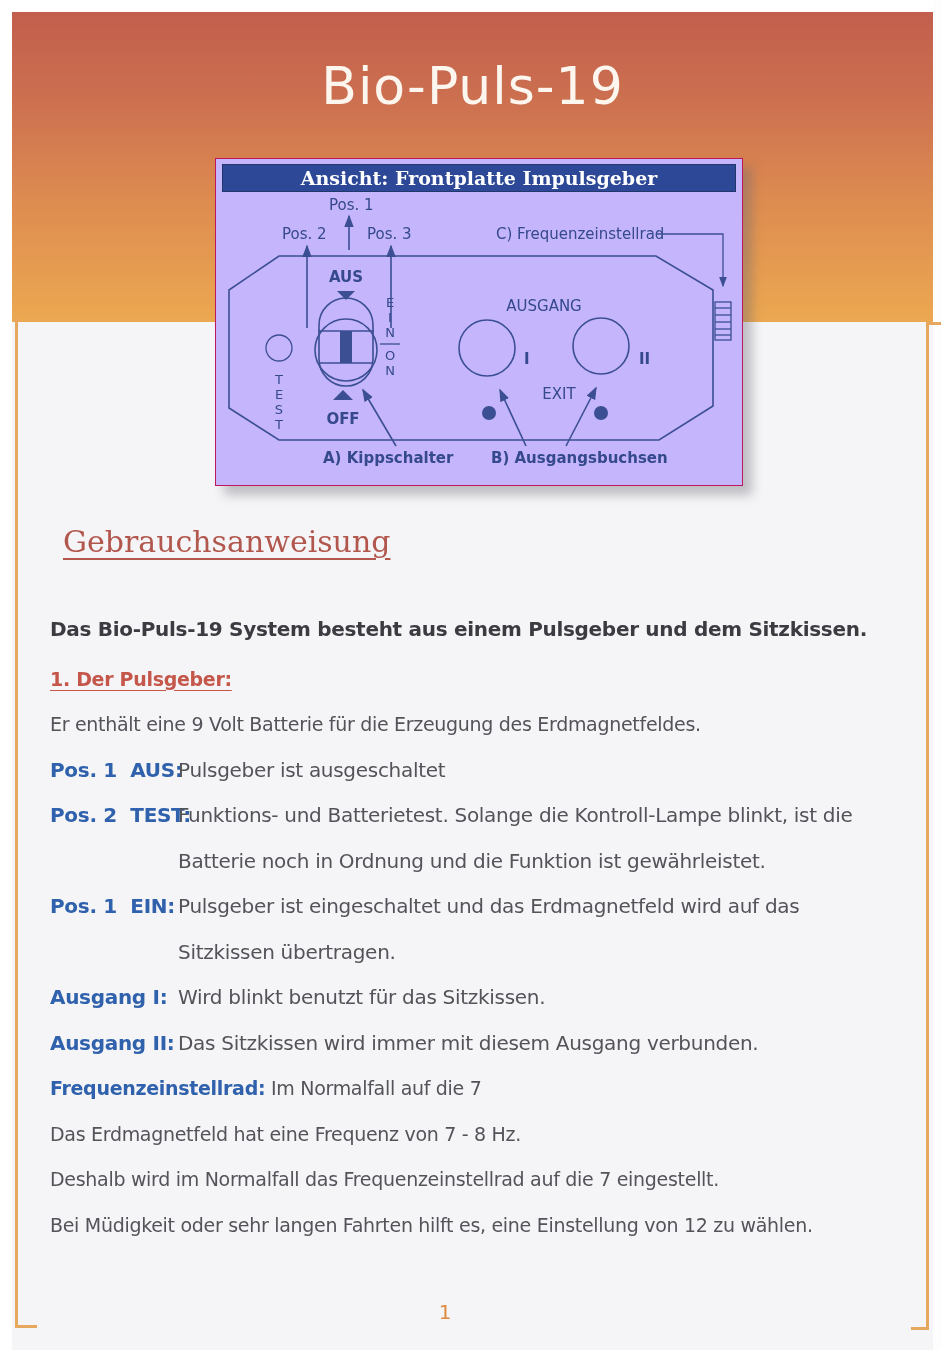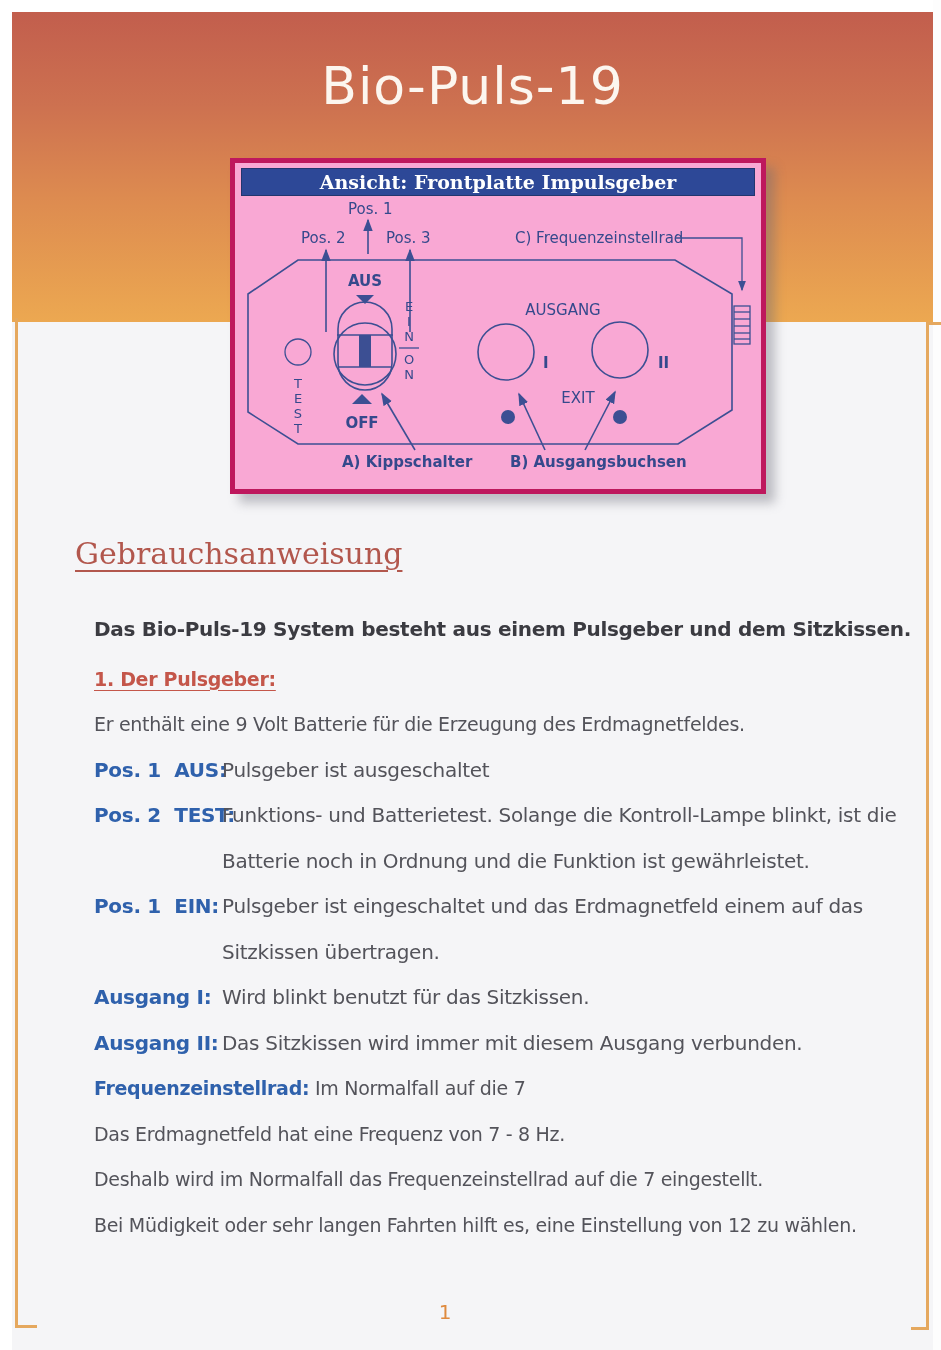--- a/index.html
+++ b/index.html
@@ -26,46 +26,45 @@
   .rule{position:absolute;background:#e5a85e;}
   .rule-left{left:15px;top:318px;width:3px;height:1010px;}
   .rule-left-stub{left:15px;top:1325px;width:22px;height:3px;}
   .rule-right{left:926px;top:322px;width:3px;height:1008px;}
   .rule-right-topstub{left:926px;top:322px;width:15px;height:3px;}
   .rule-right-botstub{left:911px;top:1327px;width:18px;height:3px;}
 
   
   .panel{
     position:absolute;left:215px;top:158px;width:526px;height:326px;
-    background:#f9a8d4;border:5px solid #be185d;
+    background:#c4b5fd;border:1px solid #be185d;
     box-shadow:9px 9px 10px rgba(105,105,118,0.40);
-    margin-left:15px;
   }
   .panel-title{
     margin:5px 6px 2px 6px;height:26px;line-height:26px;
     background:#2d4897;border:1px solid #22366e;
     color:#ffffff;text-align:center;
     font-family:"DejaVu Serif","Liberation Serif",serif;
     font-weight:bold;font-size:19px;
   }
   .panel svg{display:block;margin:0 6px;}
   .dg-t{fill:#35498c;font-size:15px;}
   .dg-tb{fill:#35498c;font-size:15px;font-weight:bold;}
   .dg-v{fill:#35498c;font-size:13px;}
   .dg-line{stroke:#3c4f93;stroke-width:1.6;fill:none;}
   .dg-thin{stroke:#3c4f93;stroke-width:1.3;fill:none;}
 
   
   .gebrauch{
-    position:absolute;left:63px;top:524px;margin:12px;
+    position:absolute;left:63px;top:524px;margin:0;
     font-family:"DejaVu Serif","Liberation Serif",serif;
     font-size:30px;font-weight:normal;color:#b2574d;
     text-decoration:underline;text-underline-offset:6px;text-decoration-thickness:1.5px;
   }
-  .main-text{position:absolute;left:50px;top:607px;width:833px;letter-spacing:-0.3px;margin-left:44px;}
+  .main-text{position:absolute;left:50px;top:607px;width:833px;letter-spacing:-0.3px;}
   .main-text .line{line-height:45.5px;}
   .intro{font-size:20px;font-weight:bold;color:#3b3b41;margin-bottom:4px;}
   .subhead{font-size:19px;font-weight:bold;color:#c4564a;text-decoration:underline;text-underline-offset:4px;}
   .para{font-size:19px;color:#53535a;}
   .entry{display:grid;grid-template-columns:128px 1fr;font-size:20px;color:#53535a;}
   .entry .lbl{color:#2f61ac;font-weight:bold;white-space:pre;}
   .freqrow .lbl{color:#2f61ac;font-weight:bold;}
   .page-num{position:absolute;left:0;top:1300px;width:890px;text-align:center;
     font-size:20px;color:#df8a3e;}
 </style>
@@ -173,21 +172,21 @@
     <div class="line entry">
       <span class="lbl">Pos. 1  AUS:</span>
       <span class="txt">Pulsgeber ist ausgeschaltet</span>
     </div>
     <div class="line entry">
       <span class="lbl">Pos. 2  TEST:</span>
       <span class="txt">Funktions- und Batterietest. Solange die Kontroll-Lampe blinkt, ist die Batterie noch in Ordnung und die Funktion ist gewährleistet.</span>
     </div>
     <div class="line entry">
       <span class="lbl">Pos. 1  EIN:</span>
-      <span class="txt">Pulsgeber ist eingeschaltet und das Erdmagnetfeld einem auf das Sitzkissen übertragen.</span>
+      <span class="txt">Pulsgeber ist eingeschaltet und das Erdmagnetfeld wird auf das Sitzkissen übertragen.</span>
     </div>
     <div class="line entry">
       <span class="lbl">Ausgang I:</span>
       <span class="txt">Wird blinkt benutzt für das Sitzkissen.</span>
     </div>
     <div class="line entry">
       <span class="lbl">Ausgang II:</span>
       <span class="txt">Das Sitzkissen wird immer mit diesem Ausgang verbunden.</span>
     </div>
 

